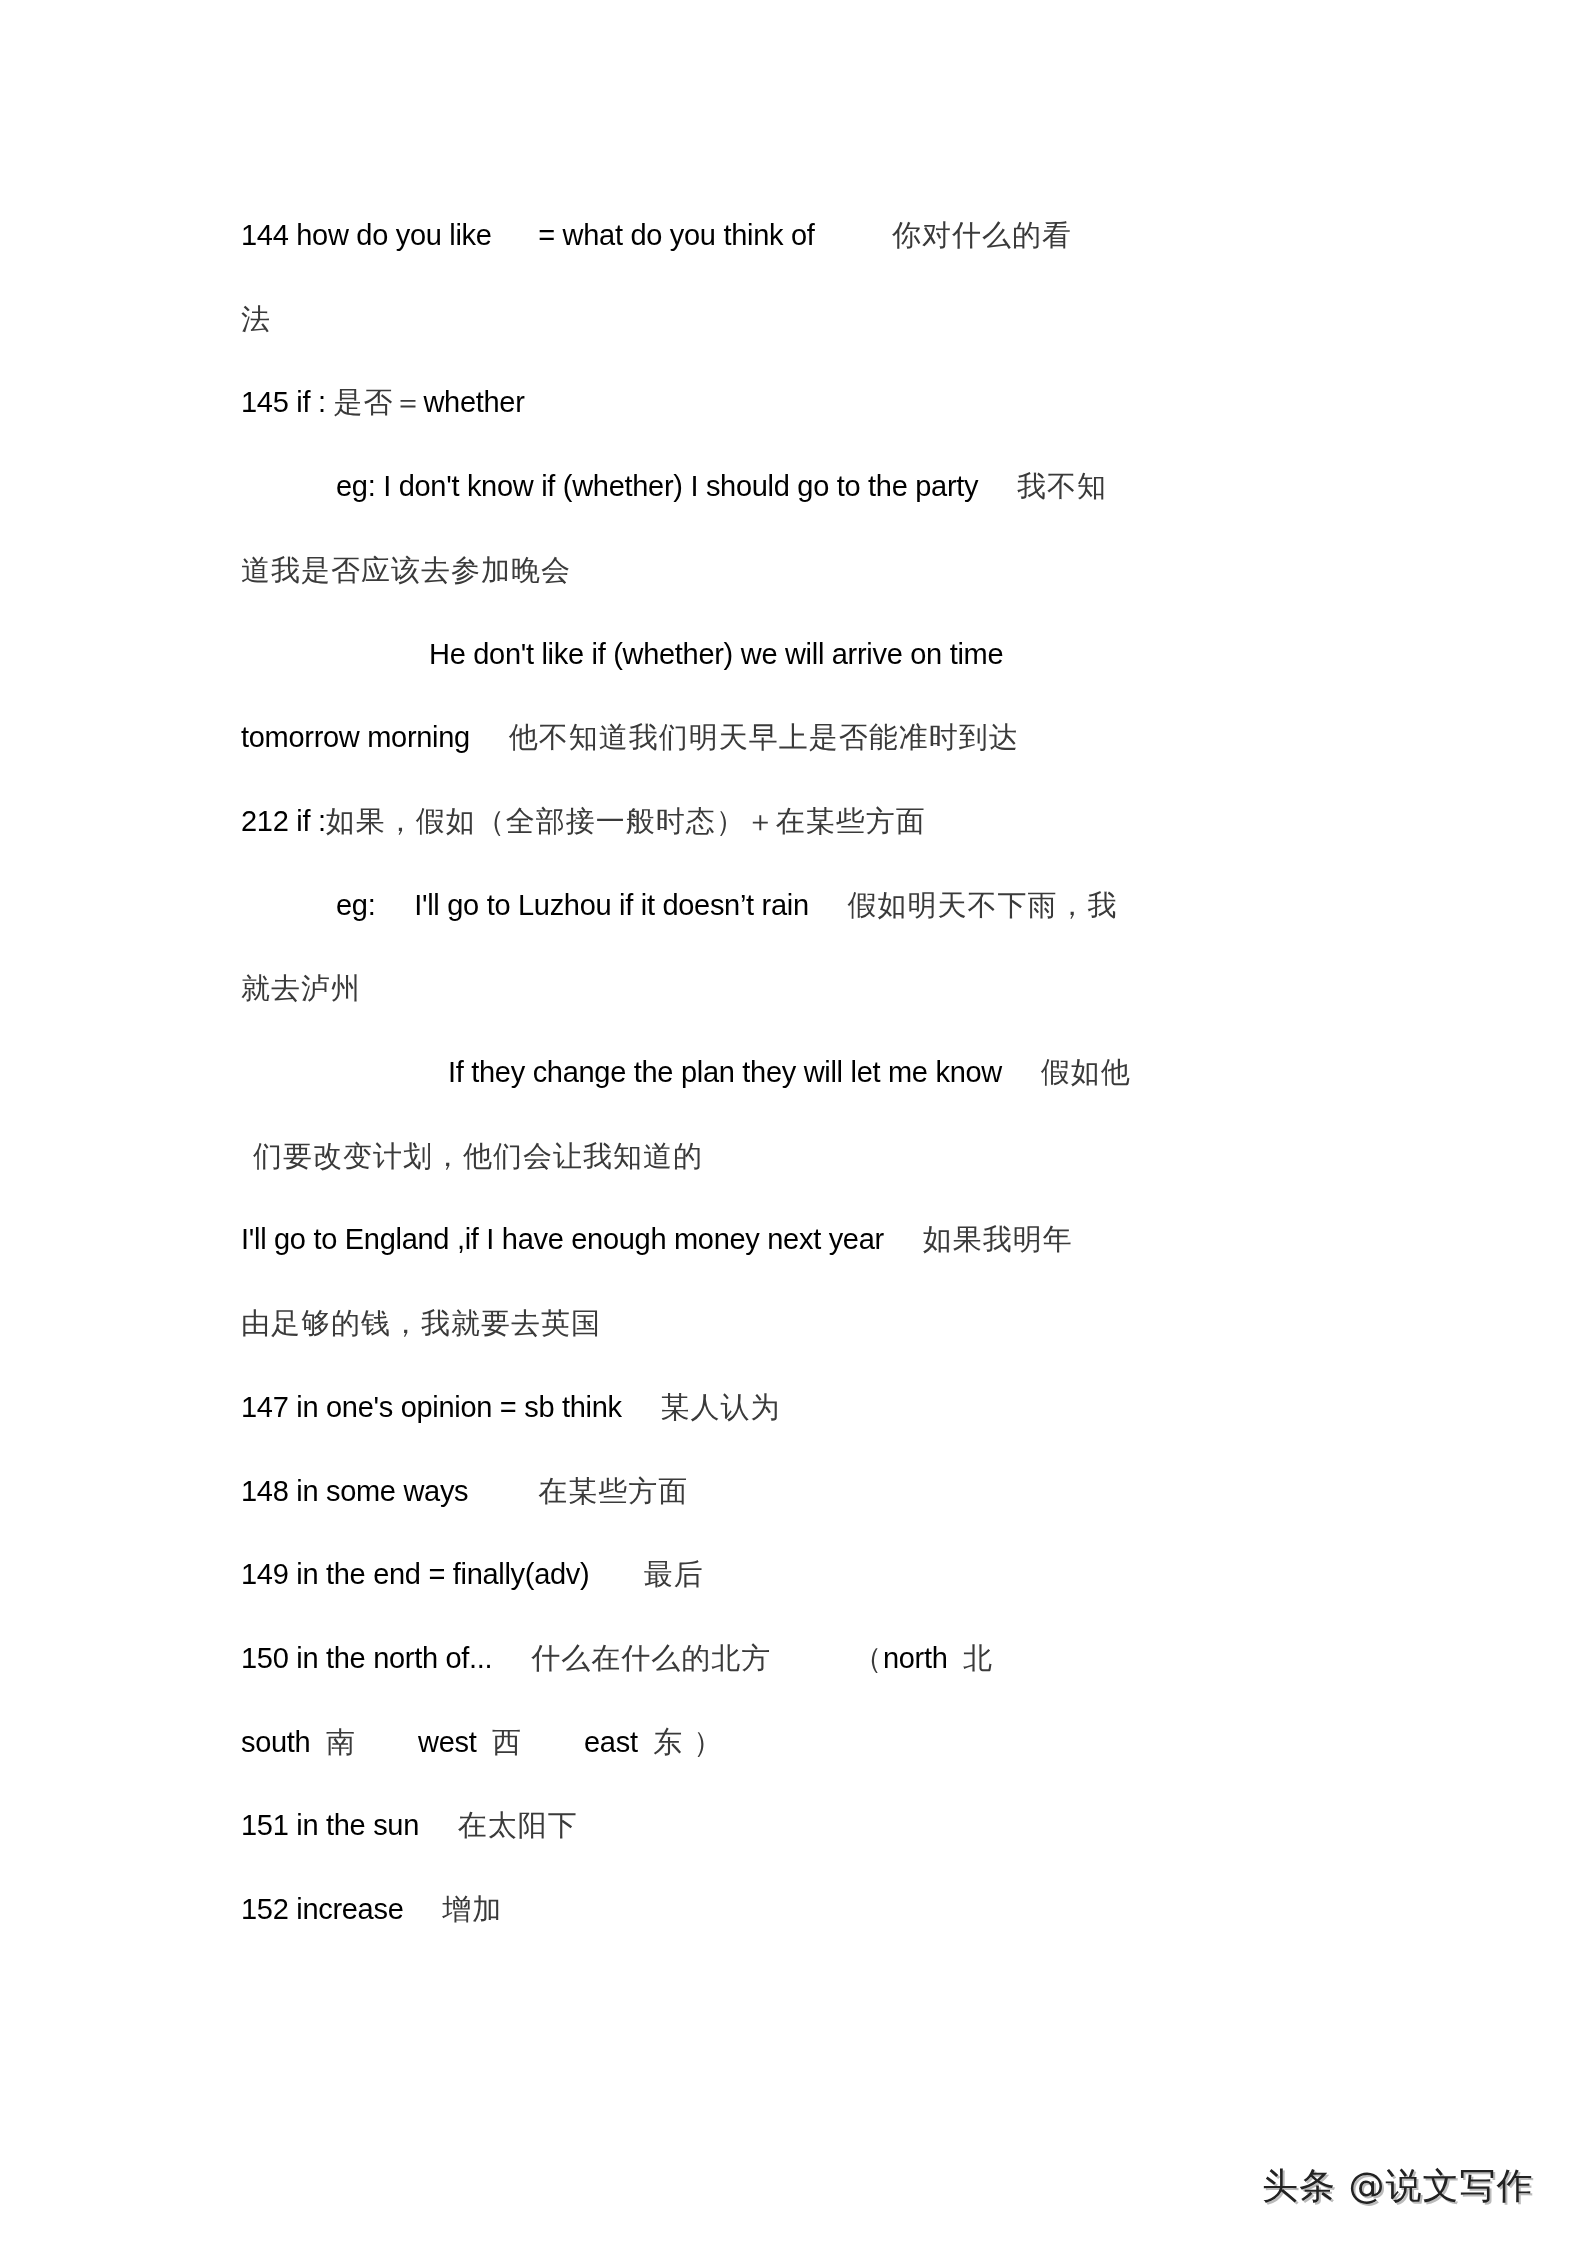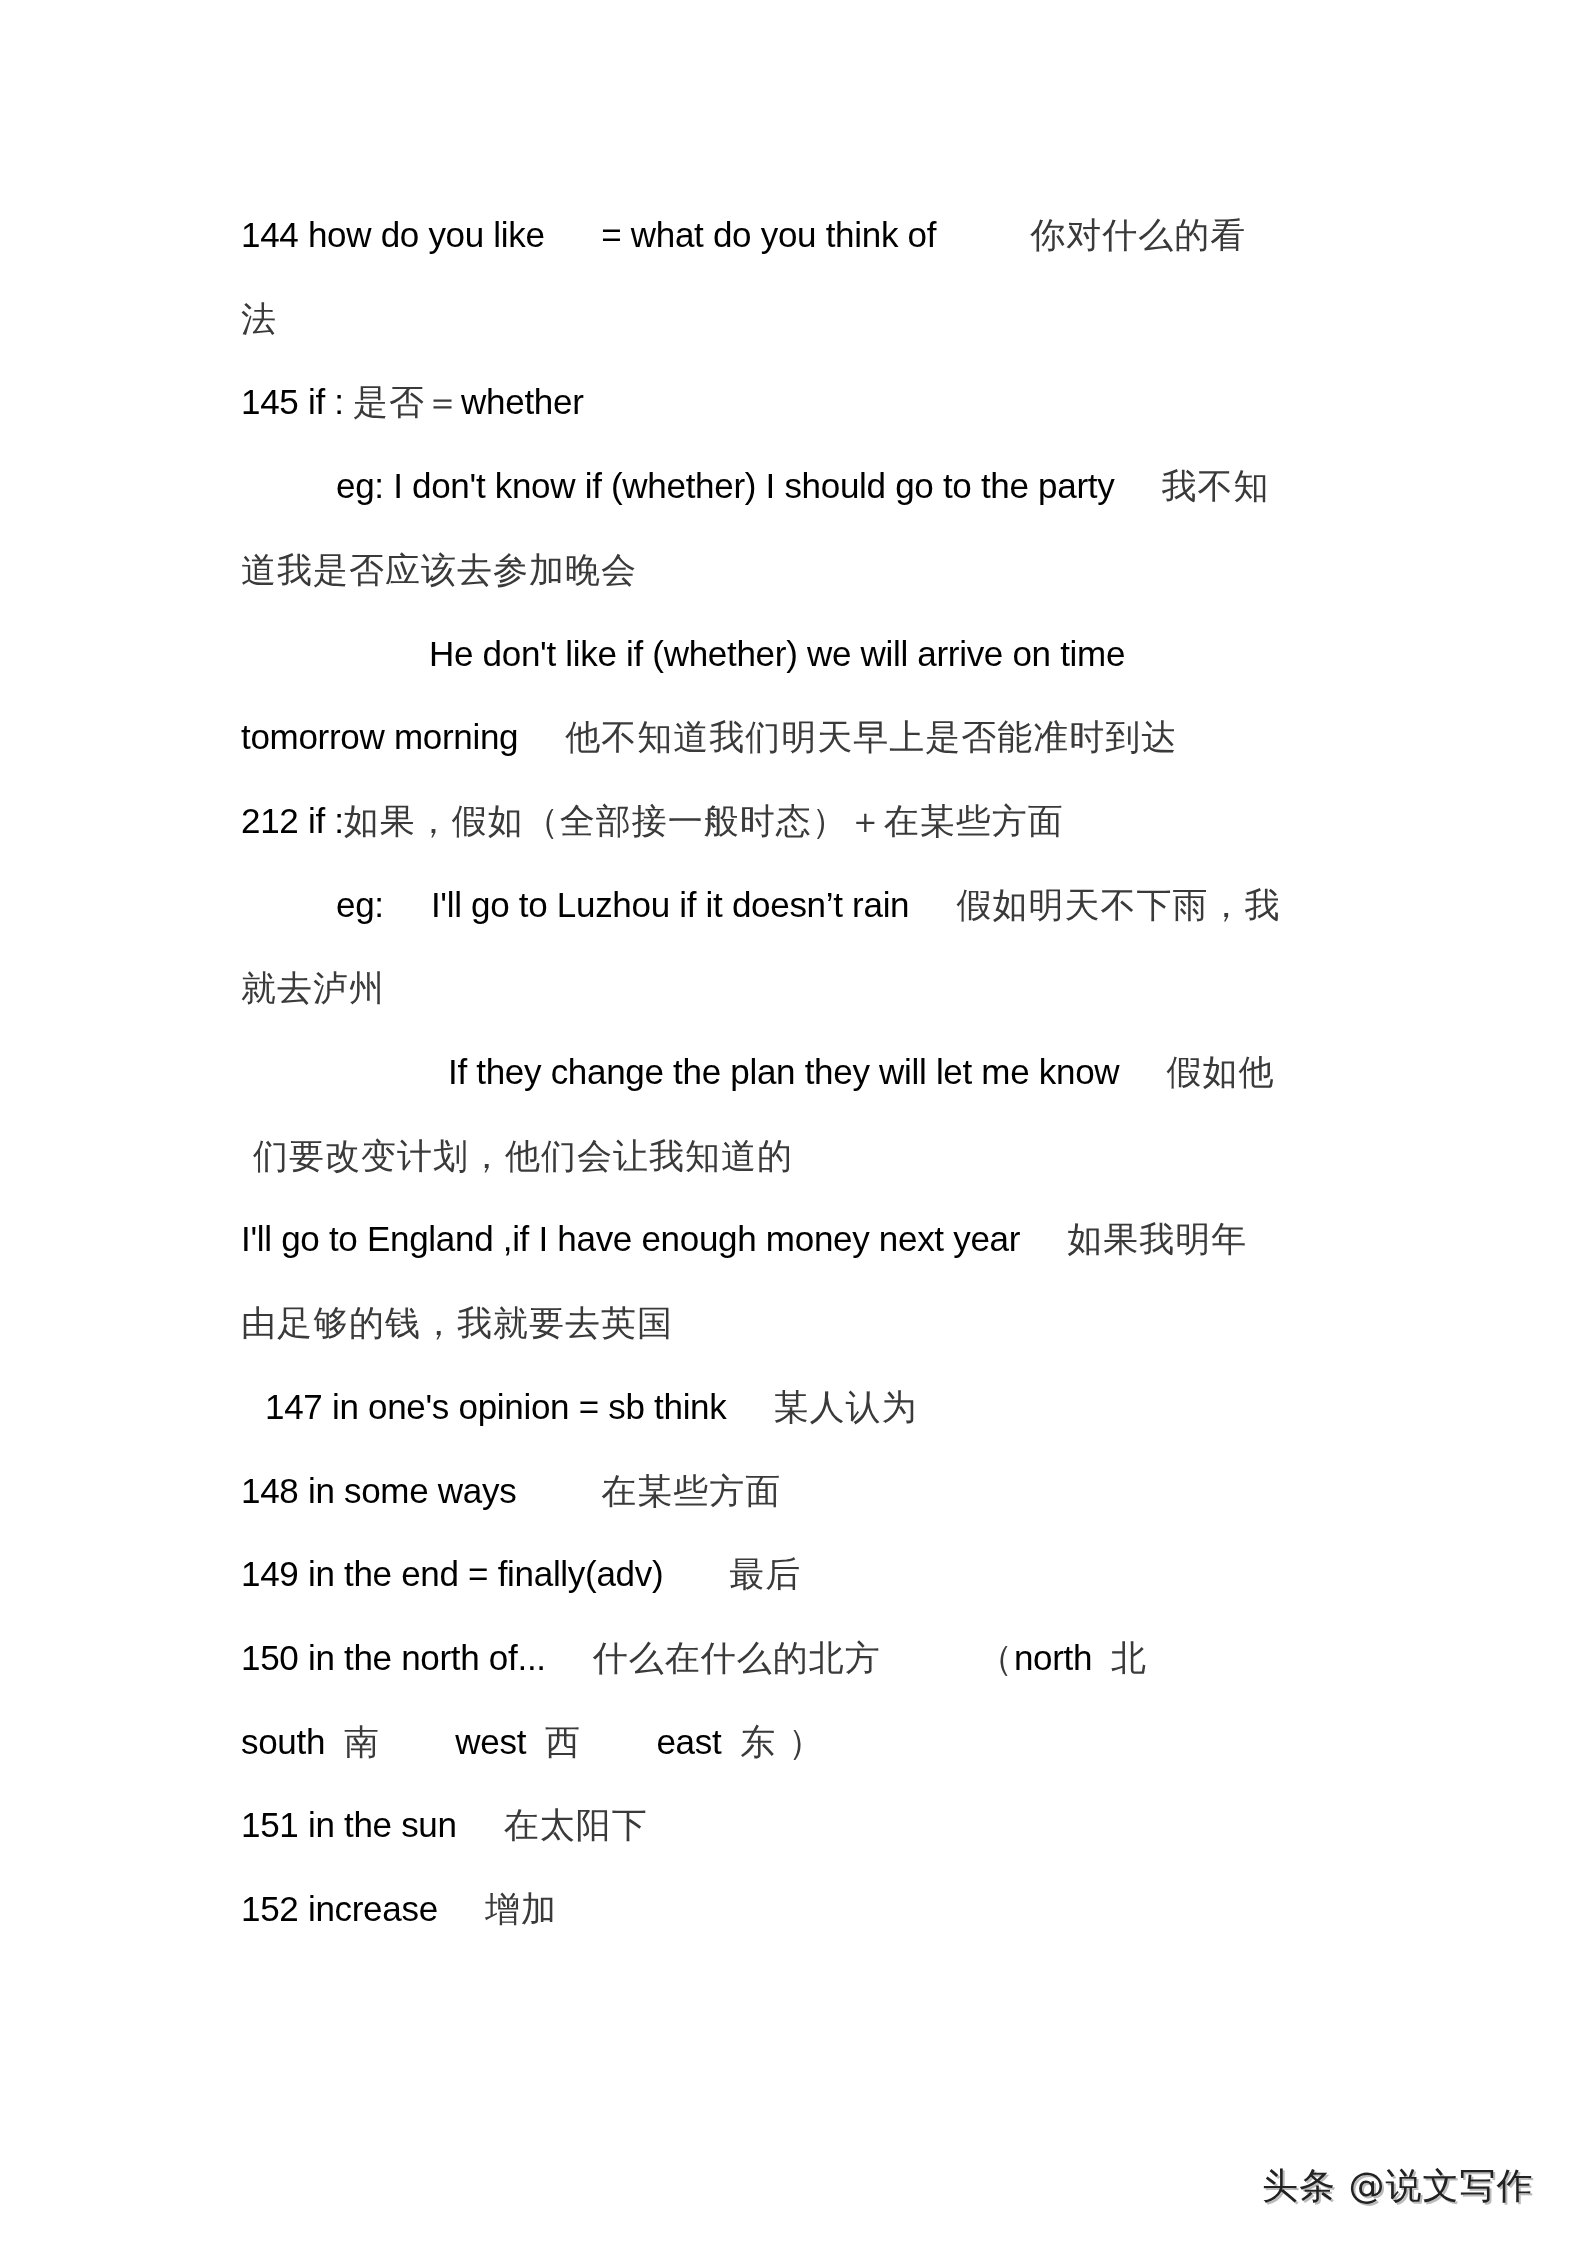--- a/index.html
+++ b/index.html
@@ -1,18 +1,18 @@
 <!DOCTYPE html>
 <html><head>
 <meta charset="utf-8">
 <style>
   html, body { margin: 0; padding: 0; background: #ffffff; }
   body { width: 1587px; height: 2245px; position: relative; overflow: hidden; font-family: "Liberation Sans", "DejaVu Sans", sans-serif; color: #000; }
   .page { position: absolute; left: 0; top: 0; width: 1587px; height: 2245px; background: #fff; }
-  .line { position: absolute; left: 241px; height: 60px; line-height: 60px; font-size: 35px; white-space: pre; letter-spacing: -0.3px; text-align: right; }
+  .line { position: absolute; left: 241px; height: 60px; line-height: 60px; font-size: 29px; white-space: pre; letter-spacing: -0.3px; text-align: right; }
   .en { color: #000; font-family: "Liberation Sans", sans-serif; }
   .zh { color: #3a3a3a; font-family: "DejaVu Serif", serif; font-weight: normal; letter-spacing: 1px; }
   .watermark { position: absolute; left: 1262px; top: 2162px; font-size: 36px; color: #222; font-family: "DejaVu Sans", sans-serif; letter-spacing: 1px; text-shadow: 2px 2px 0 #bbb; }
 </style>
 </head>
 <body>
 
 <div class="page">
   <div id="lines">
       <div class="line" style="top: 205px; left: 241px;"><span class="en">144 how do you like      = what do you think of          </span><span class="zh">你对什么的看</span></div>
@@ -22,21 +22,21 @@
       <div class="line" style="top: 540px; left: 241px;"><span class="zh">道我是否应该去参加晚会</span></div>
       <div class="line" style="top: 624px; left: 429px;"><span class="en">He don't like if (whether) we will arrive on time</span></div>
       <div class="line" style="top: 707px; left: 241px;"><span class="en">tomorrow morning     </span><span class="zh">他不知道我们明天早上是否能准时到达</span></div>
       <div class="line" style="top: 791px; left: 241px;"><span class="en">212 if :</span><span class="zh">如果，假如（全部接一般时态）＋在某些方面</span></div>
       <div class="line" style="top: 875px; left: 336px;"><span class="en">eg:     I'll go to Luzhou if it doesn’t rain     </span><span class="zh">假如明天不下雨，我</span></div>
       <div class="line" style="top: 958px; left: 241px;"><span class="zh">就去泸州</span></div>
       <div class="line" style="top: 1042px; left: 448px;"><span class="en">If they change the plan they will let me know     </span><span class="zh">假如他</span></div>
       <div class="line" style="top: 1126px; left: 253px;"><span class="zh">们要改变计划，他们会让我知道的</span></div>
       <div class="line" style="top: 1209px; left: 241px;"><span class="en">I'll go to England ,if I have enough money next year     </span><span class="zh">如果我明年</span></div>
       <div class="line" style="top: 1293px; left: 241px;"><span class="zh">由足够的钱，我就要去英国</span></div>
-      <div class="line" style="top: 1377px; left: 241px; margin-left: 24px;"><span class="en">147 in one's opinion = sb think     </span><span class="zh">某人认为</span></div>
+      <div class="line" style="top: 1377px; left: 241px;"><span class="en">147 in one's opinion = sb think     </span><span class="zh">某人认为</span></div>
       <div class="line" style="top: 1461px; left: 241px;"><span class="en">148 in some ways         </span><span class="zh">在某些方面</span></div>
       <div class="line" style="top: 1544px; left: 241px;"><span class="en">149 in the end = finally(adv)       </span><span class="zh">最后</span></div>
       <div class="line" style="top: 1628px; left: 241px;"><span class="en">150 in the north of...     </span><span class="zh">什么在什么的北方        （</span><span class="en">north  </span><span class="zh">北</span></div>
       <div class="line" style="top: 1712px; left: 241px;"><span class="en">south  </span><span class="zh">南</span><span class="en">        west  </span><span class="zh">西</span><span class="en">        east  </span><span class="zh">东 ）</span></div>
       <div class="line" style="top: 1795px; left: 241px;"><span class="en">151 in the sun     </span><span class="zh">在太阳下</span></div>
       <div class="line" style="top: 1879px; left: 241px;"><span class="en">152 increase     </span><span class="zh">增加</span></div>
     </div>
   <div class="watermark">头条 @说文写作</div>
 </div>
 

